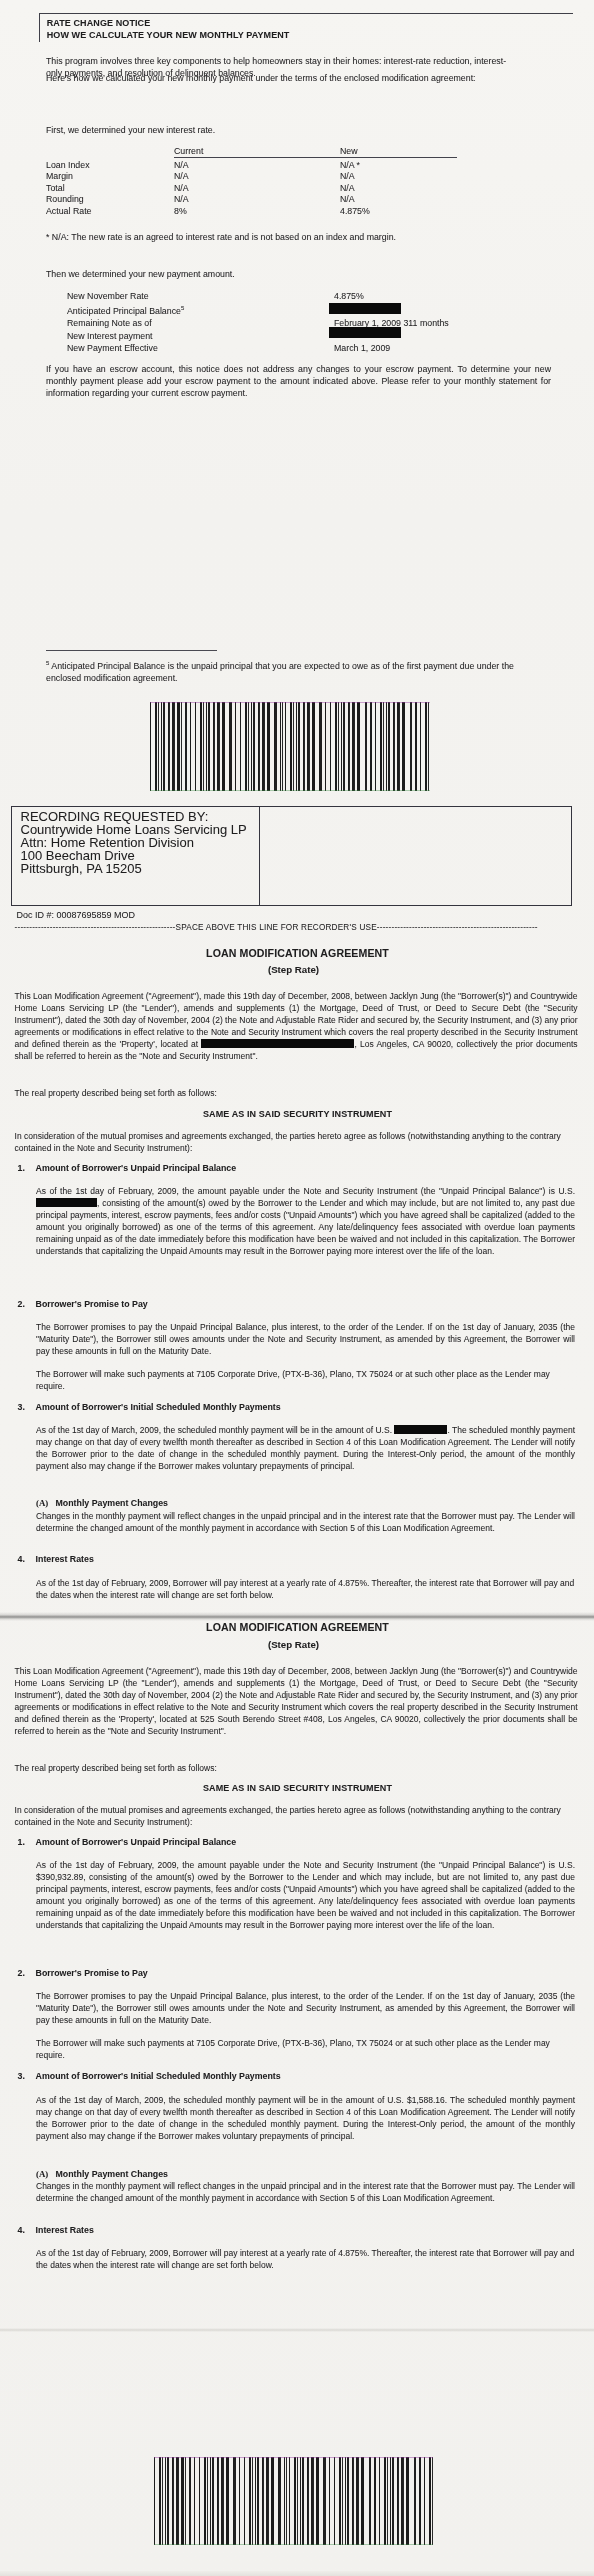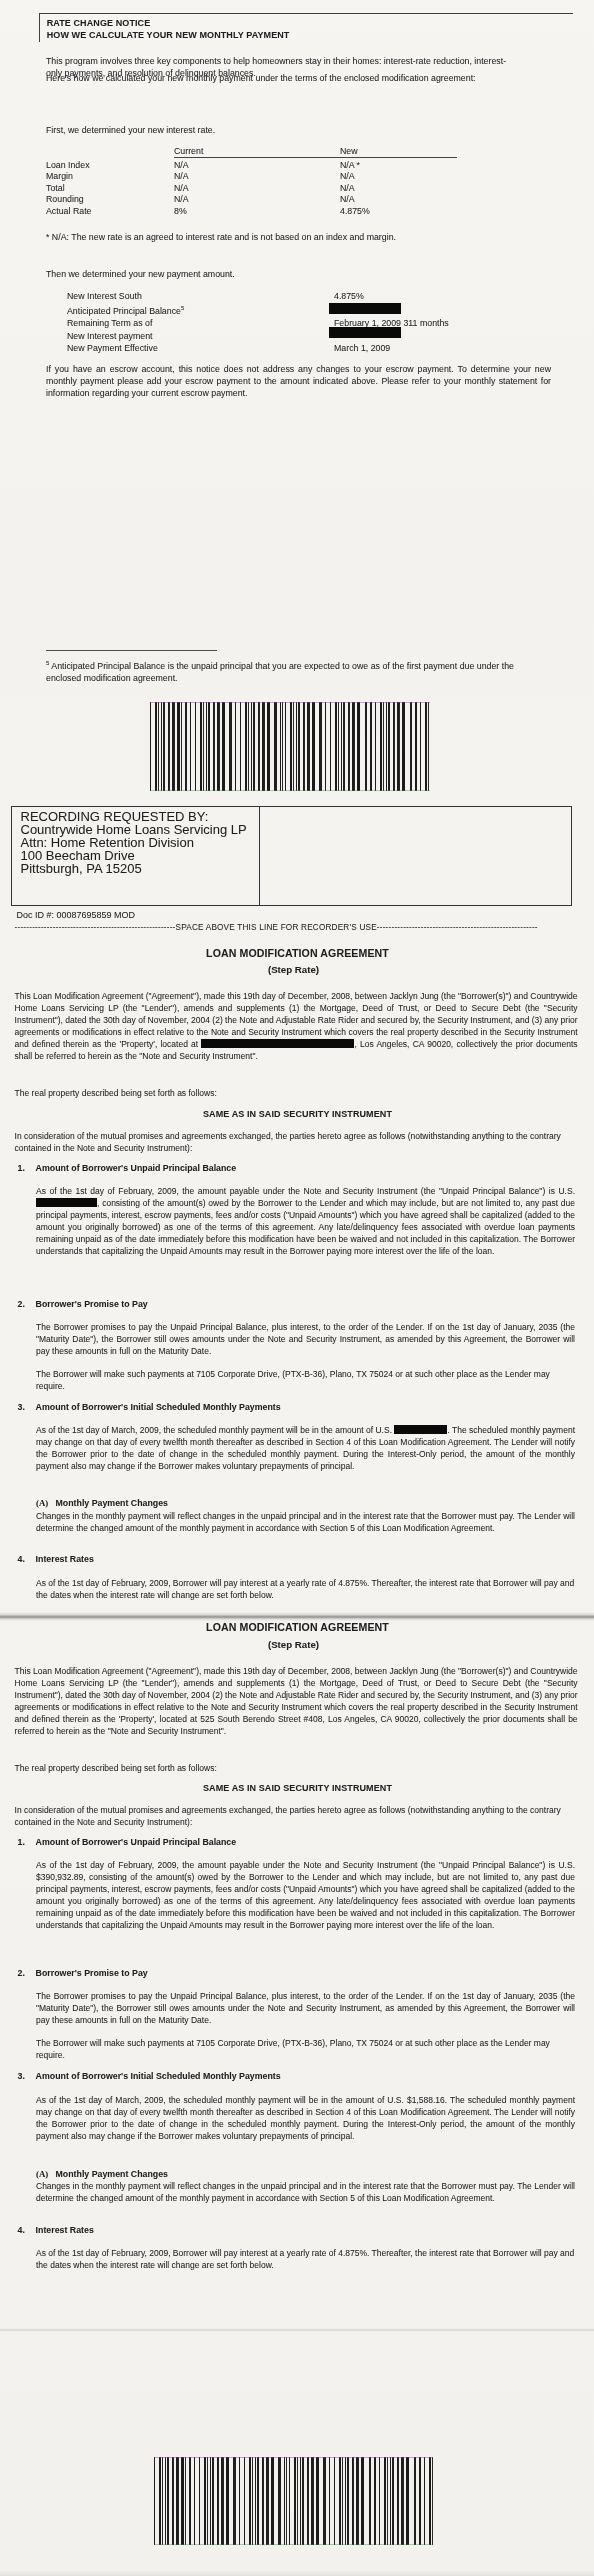--- a/index.html
+++ b/index.html
@@ -89,27 +89,27 @@
   <span class="abs t14" style="left:340px;top:194px;">N/A</span>
 
   <span class="abs t14" style="left:46px;top:206px;">Actual Rate</span>
   <span class="abs t14" style="left:174px;top:206px;">8%</span>
   <span class="abs t14" style="left:340px;top:206px;">4.875%</span>
 
   <div class="abs p" style="left:46px;top:231px;width:485px;">* N/A: The new rate is an agreed to interest rate and is not based on an index and margin.</div>
 
   <div class="abs p" style="left:46px;top:268px;width:468px;">Then we determined your new payment amount.</div>
 
-  <span class="abs t14" style="left:67px;top:291px;">New Interest South</span>
+  <span class="abs t14" style="left:67px;top:291px;">New November Rate</span>
   <span class="abs t14" style="left:334px;top:291px;">4.875%</span>
 
   <span class="abs t14" style="left:67px;top:305px;"><span>Anticipated Principal Balance</span><sup>5</sup></span>
   <div class="redact-block" style="left:329px;top:303px;width:72px;height:11px;"></div>
 
-  <span class="abs t14" style="left:67px;top:318px;">Remaining Term as of</span>
+  <span class="abs t14" style="left:67px;top:318px;">Remaining Note as of</span>
   <span class="abs t14" style="left:334px;top:318px;">February 1, 2009 311 months</span>
 
   <span class="abs t14" style="left:67px;top:331px;">New Interest payment</span>
   <div class="redact-block" style="left:329px;top:327px;width:72px;height:11px;"></div>
 
   <span class="abs t14" style="left:67px;top:343px;">New Payment Effective</span>
   <span class="abs t14" style="left:334px;top:343px;">March 1, 2009</span>
 
   <div class="abs p just" style="left:46px;top:363px;width:505px;">If you have an escrow account, this notice does not address any changes to your escrow payment. To determine your new monthly payment please add your escrow payment to the amount indicated above. Please refer to your monthly statement for information regarding your current escrow payment.</div>
 

